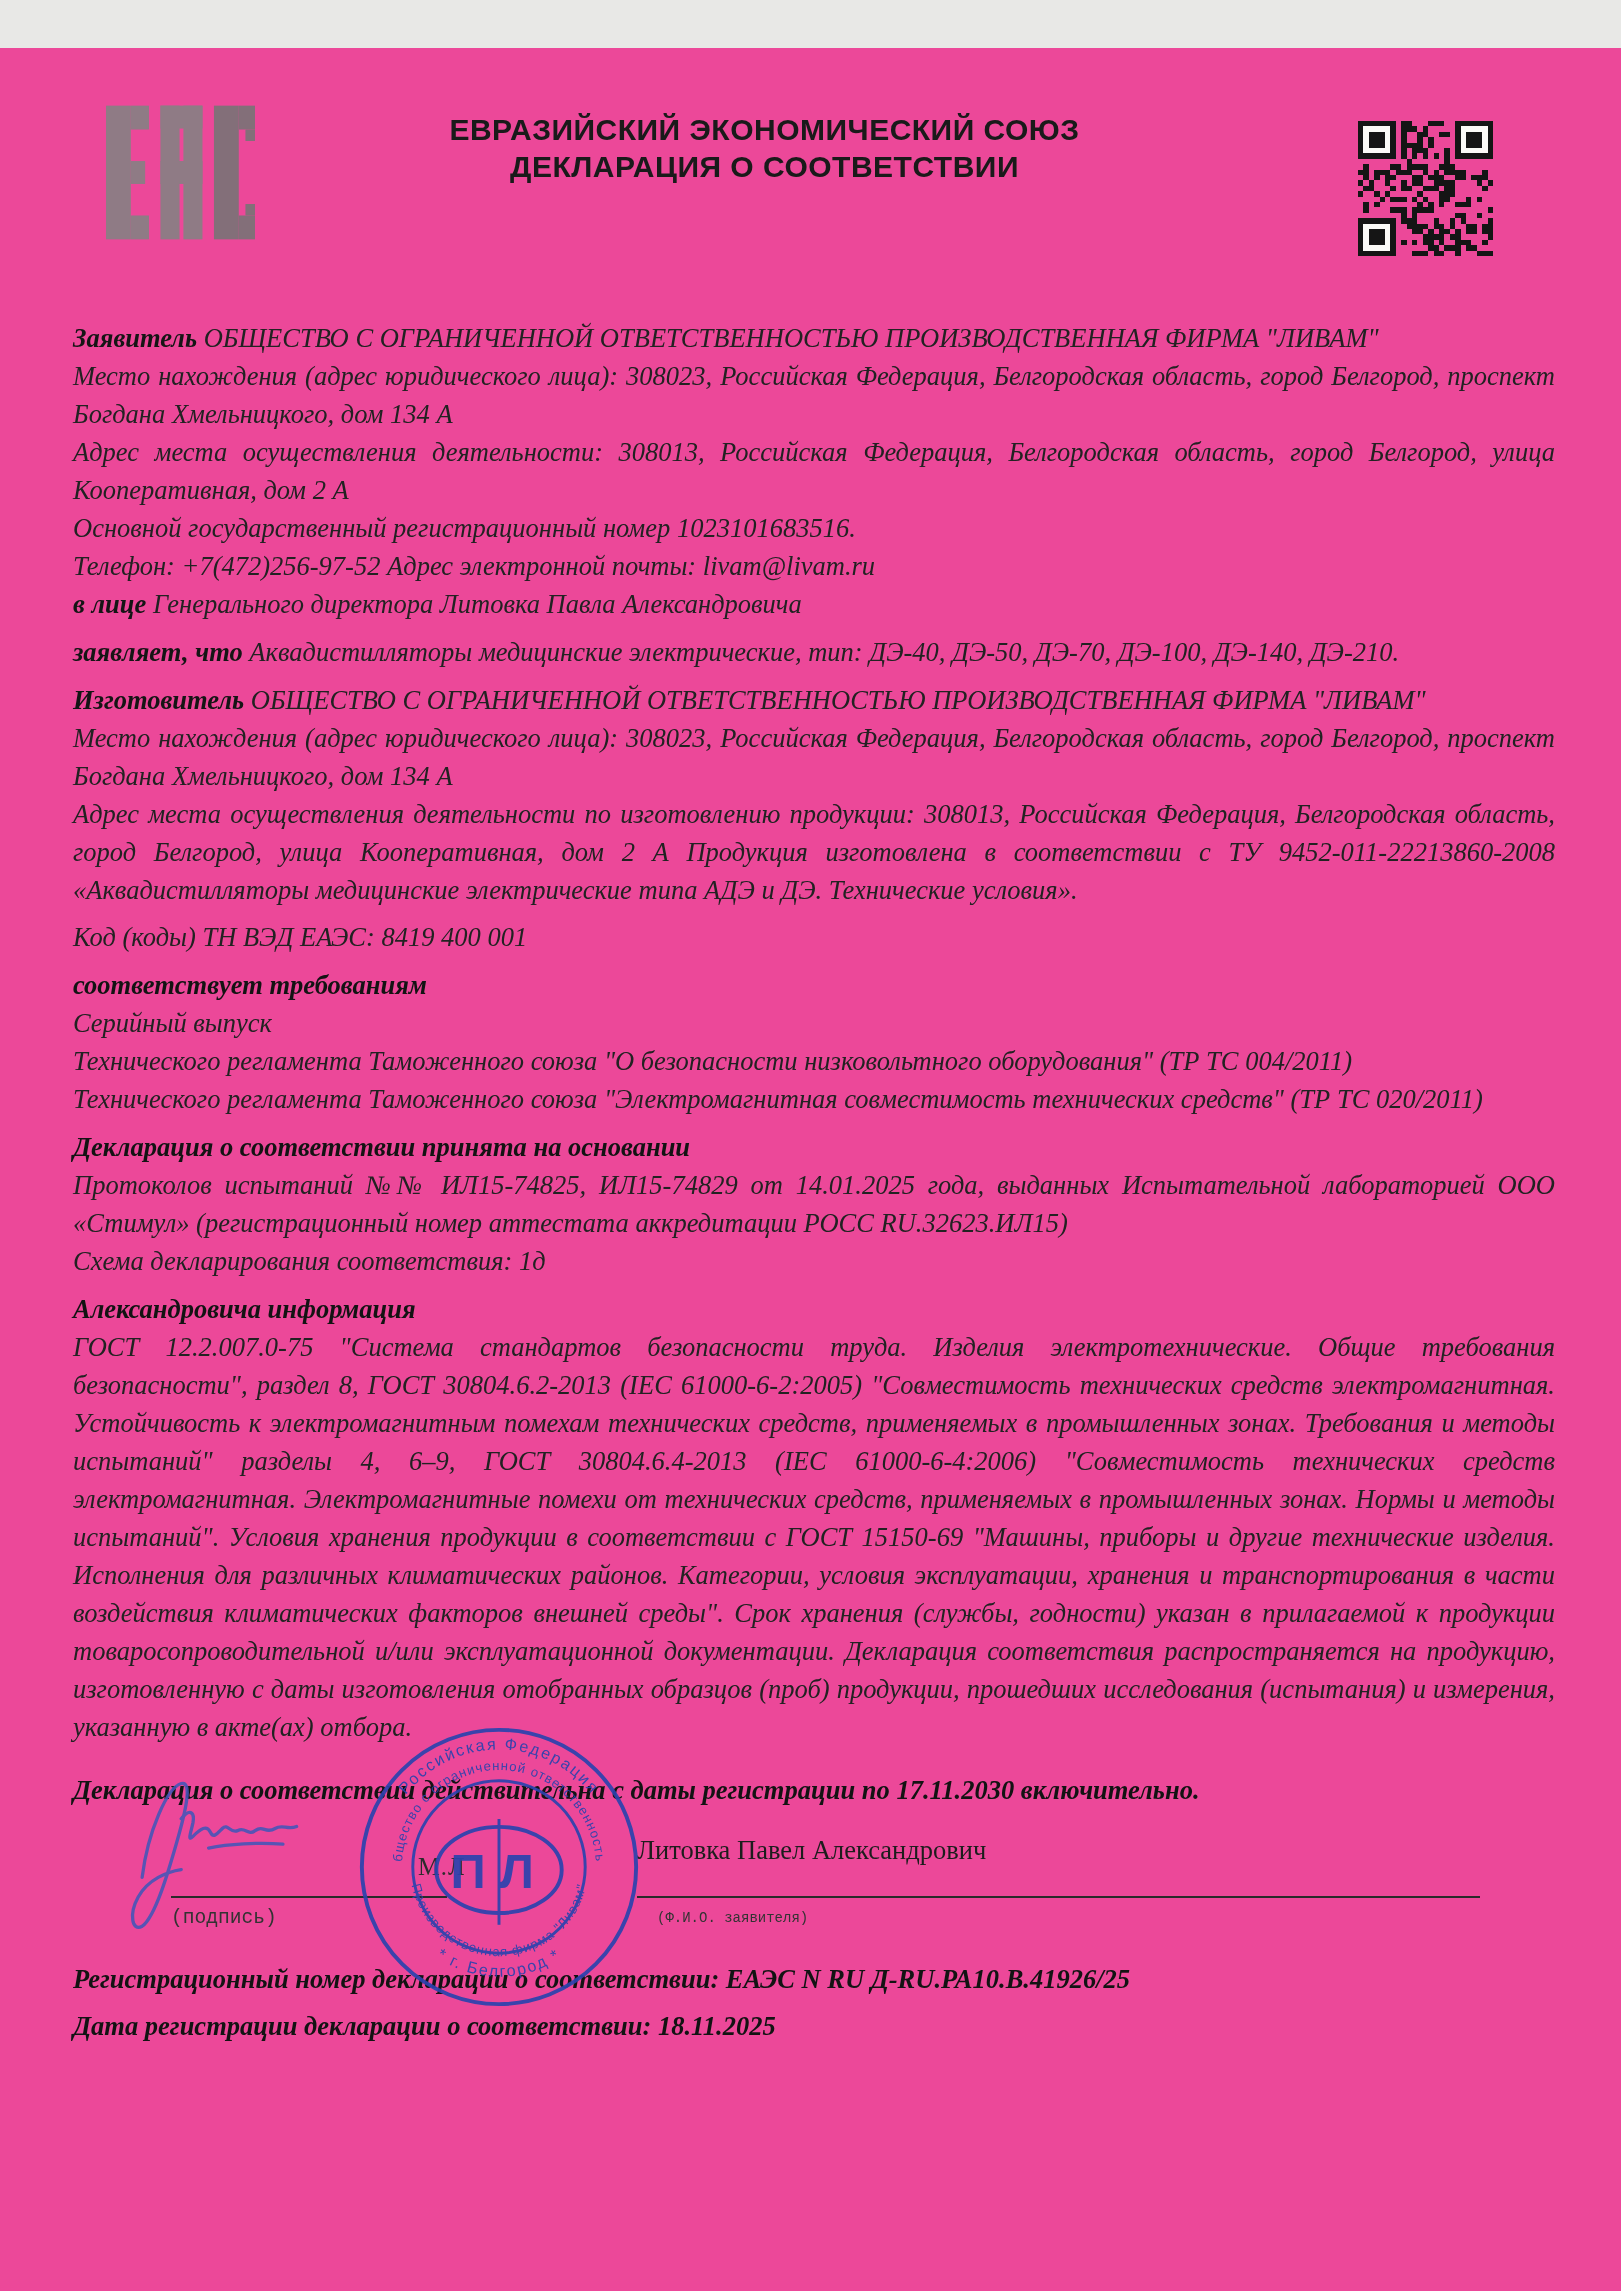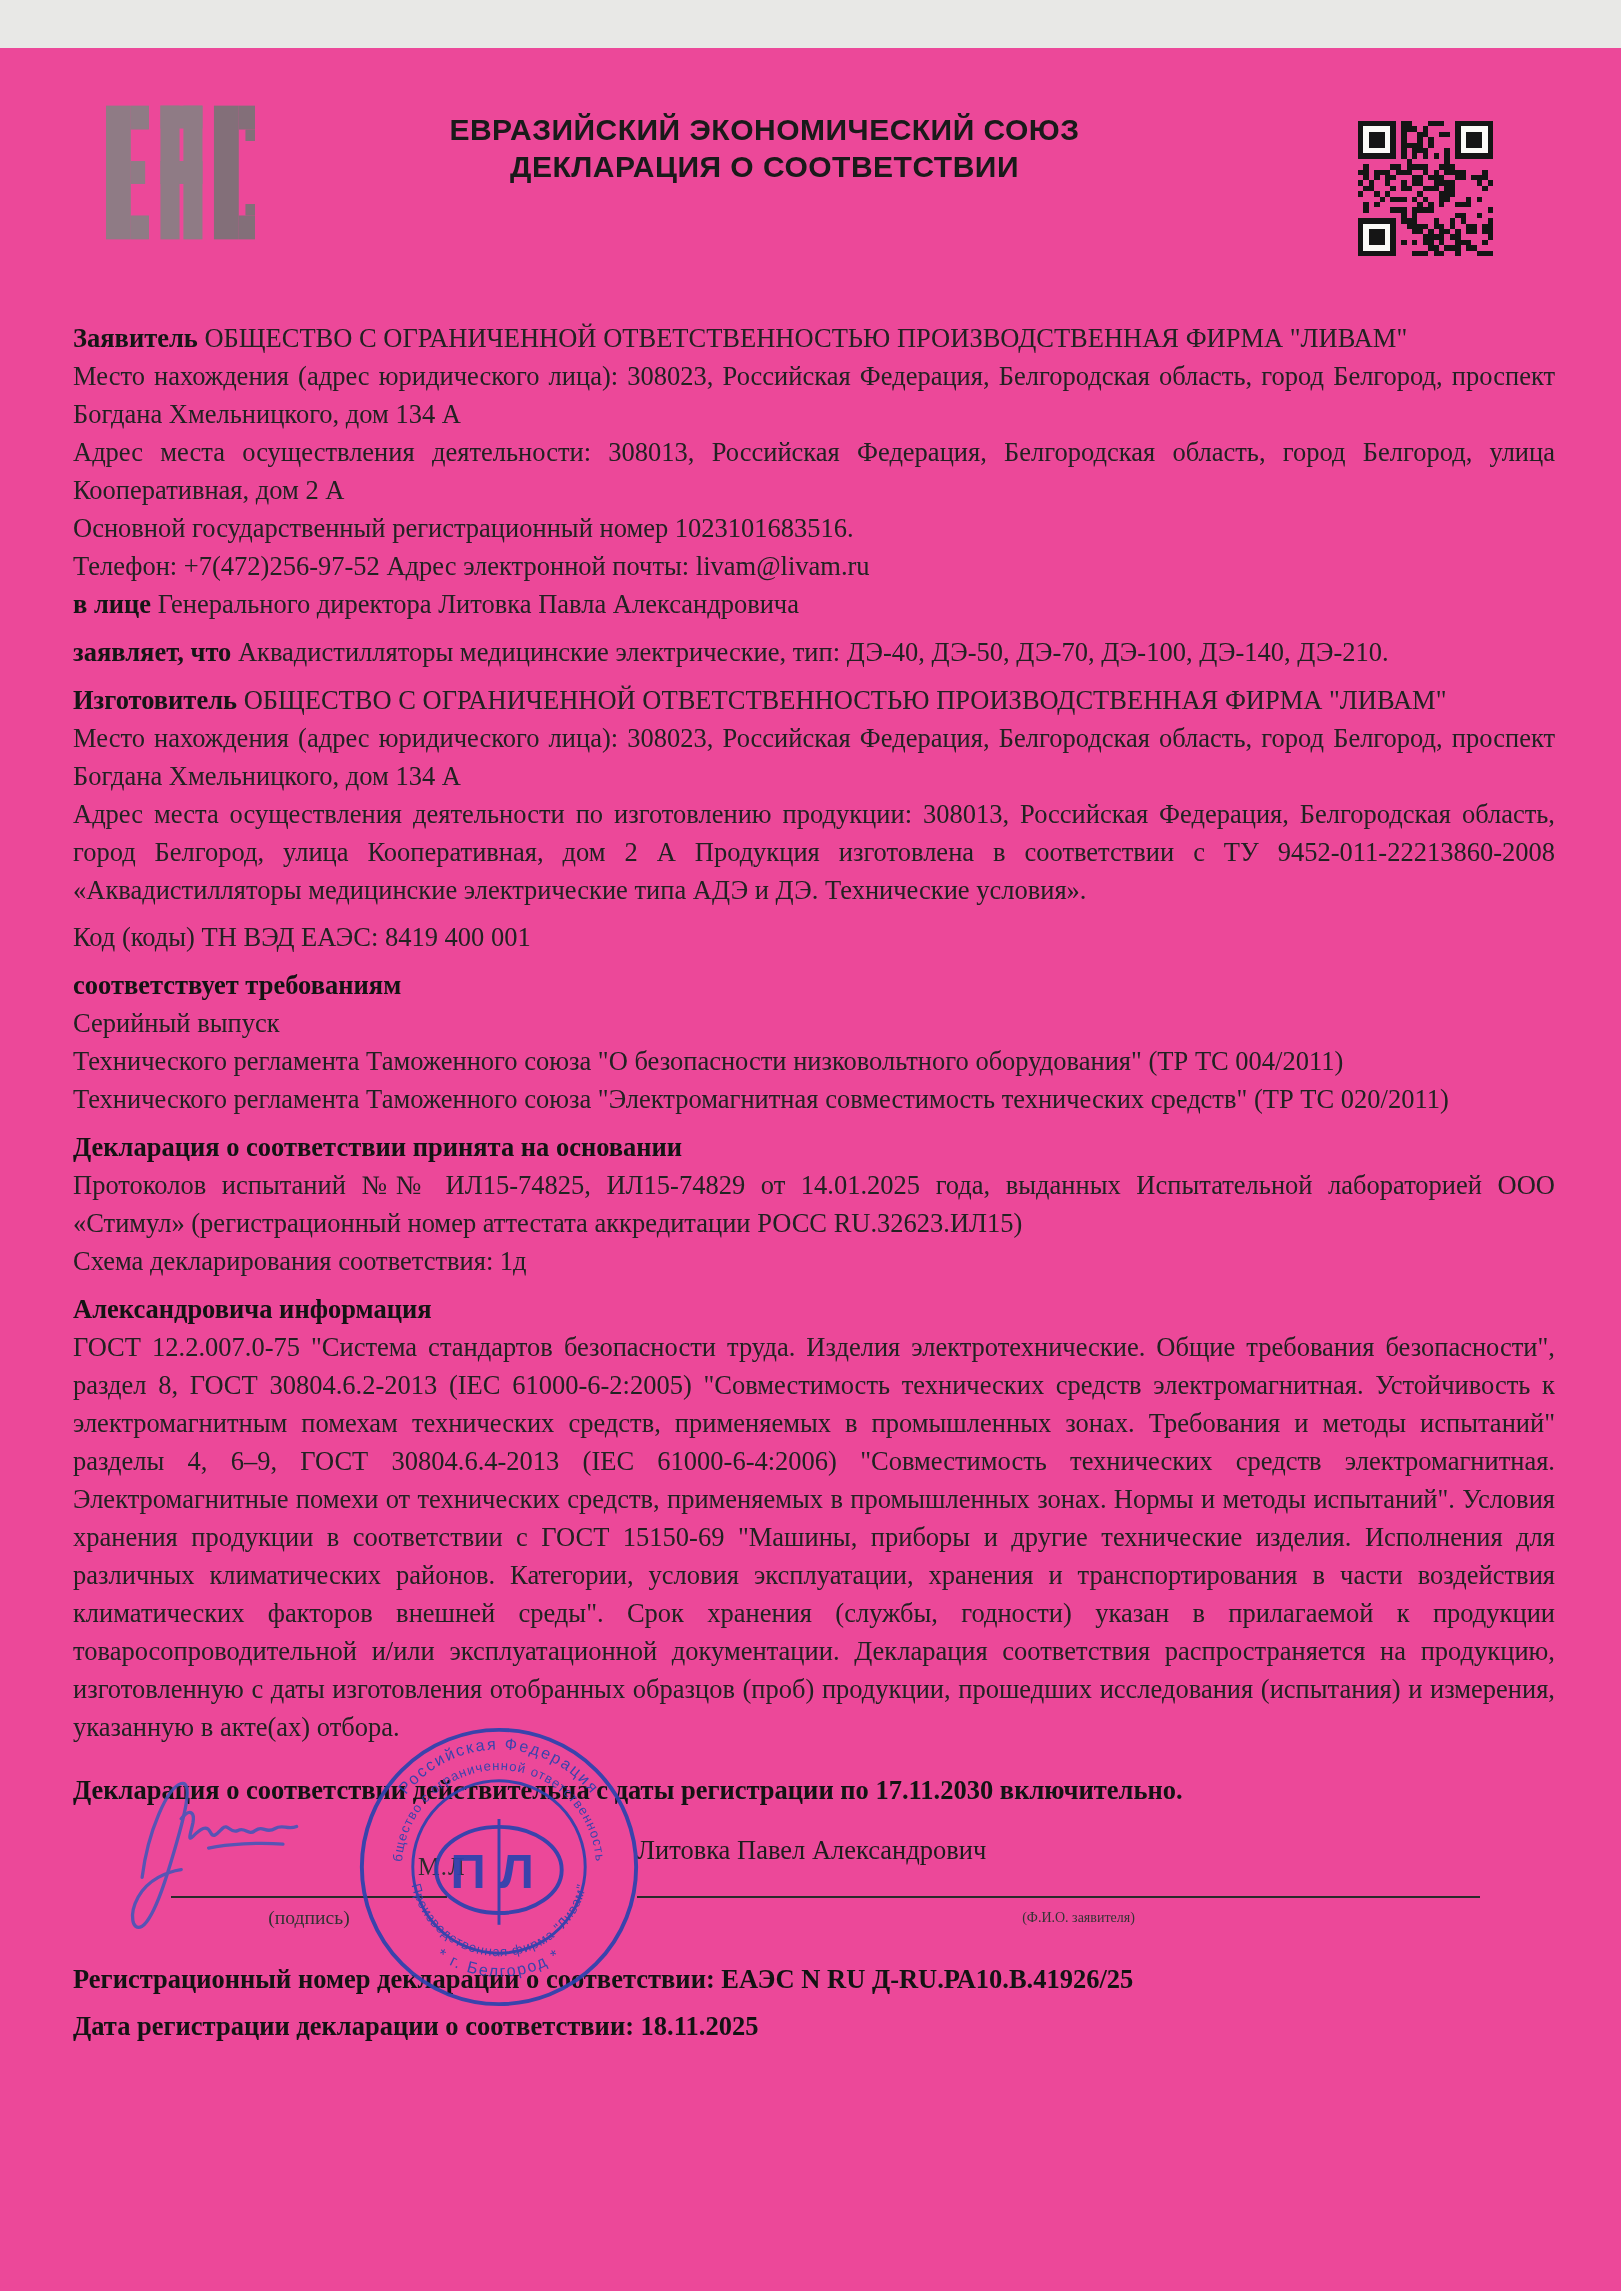--- a/index.html
+++ b/index.html
@@ -20,37 +20,37 @@
     font-family:"Liberation Sans", sans-serif;
     font-weight:bold;font-size:30px;line-height:37px;
     color:#1a1a1a;letter-spacing:0.5px;
   }
   .qr{position:absolute;left:1358px;top:73px;width:135px;height:135px;}
   
   .doc-body{
     position:absolute;left:73px;top:271px;width:1482px;
     font-size:26.5px;line-height:38px;text-align:justify;
   }
-  .para{margin:0;}
+  .para{margin:0;font-style:italic;}
   .para.gap{margin-top:9.8px;}
   .para b{font-weight:bold;color:#151515;}
   .para.allbold{font-weight:bold;color:#131313;}
   .validity{margin-top:25.5px;}
   .regnum{margin-top:23.5px;}
   .regdate{margin-top:8.8px;}
   
   .sig-block{position:relative;height:114px;margin-top:13.7px;}
   .sig-name{
     position:absolute;left:564px;top:7.8px;width:843px;
     text-align:left;font-size:26.5px;color:#1d1d1d;
   }
   .sig-line{position:absolute;top:73px;border-top:2px solid #2a2a2a;}
   .sig-line.left{left:98px;width:276px;}
   .sig-line.right{left:564px;width:843px;}
-  .sig-lbl{position:absolute;top:76px;text-align:center;font-size:19.6px;color:#333;}
+  .sig-lbl{position:absolute;top:76px;text-align:left;font-size:19.6px;color:#333;font-family:Liberation Mono, monospace;}
   .sig-lbl.left{left:98px;width:276px;}
   .sig-lbl.right{left:584px;width:843px;font-size:14px;}
   .seal-mark{
     position:absolute;left:345px;top:25.5px;z-index:2;
     font-size:24.5px;color:#2c2c2c;letter-spacing:1px;
   }
   .stamp{position:absolute;left:282px;top:-100px;width:288px;height:288px;z-index:3;opacity:.92;pointer-events:none;}
   .signature-svg{position:absolute;left:17.6px;top:-61px;width:245px;height:176px;z-index:4;pointer-events:none;}
 </style>
 </head>

